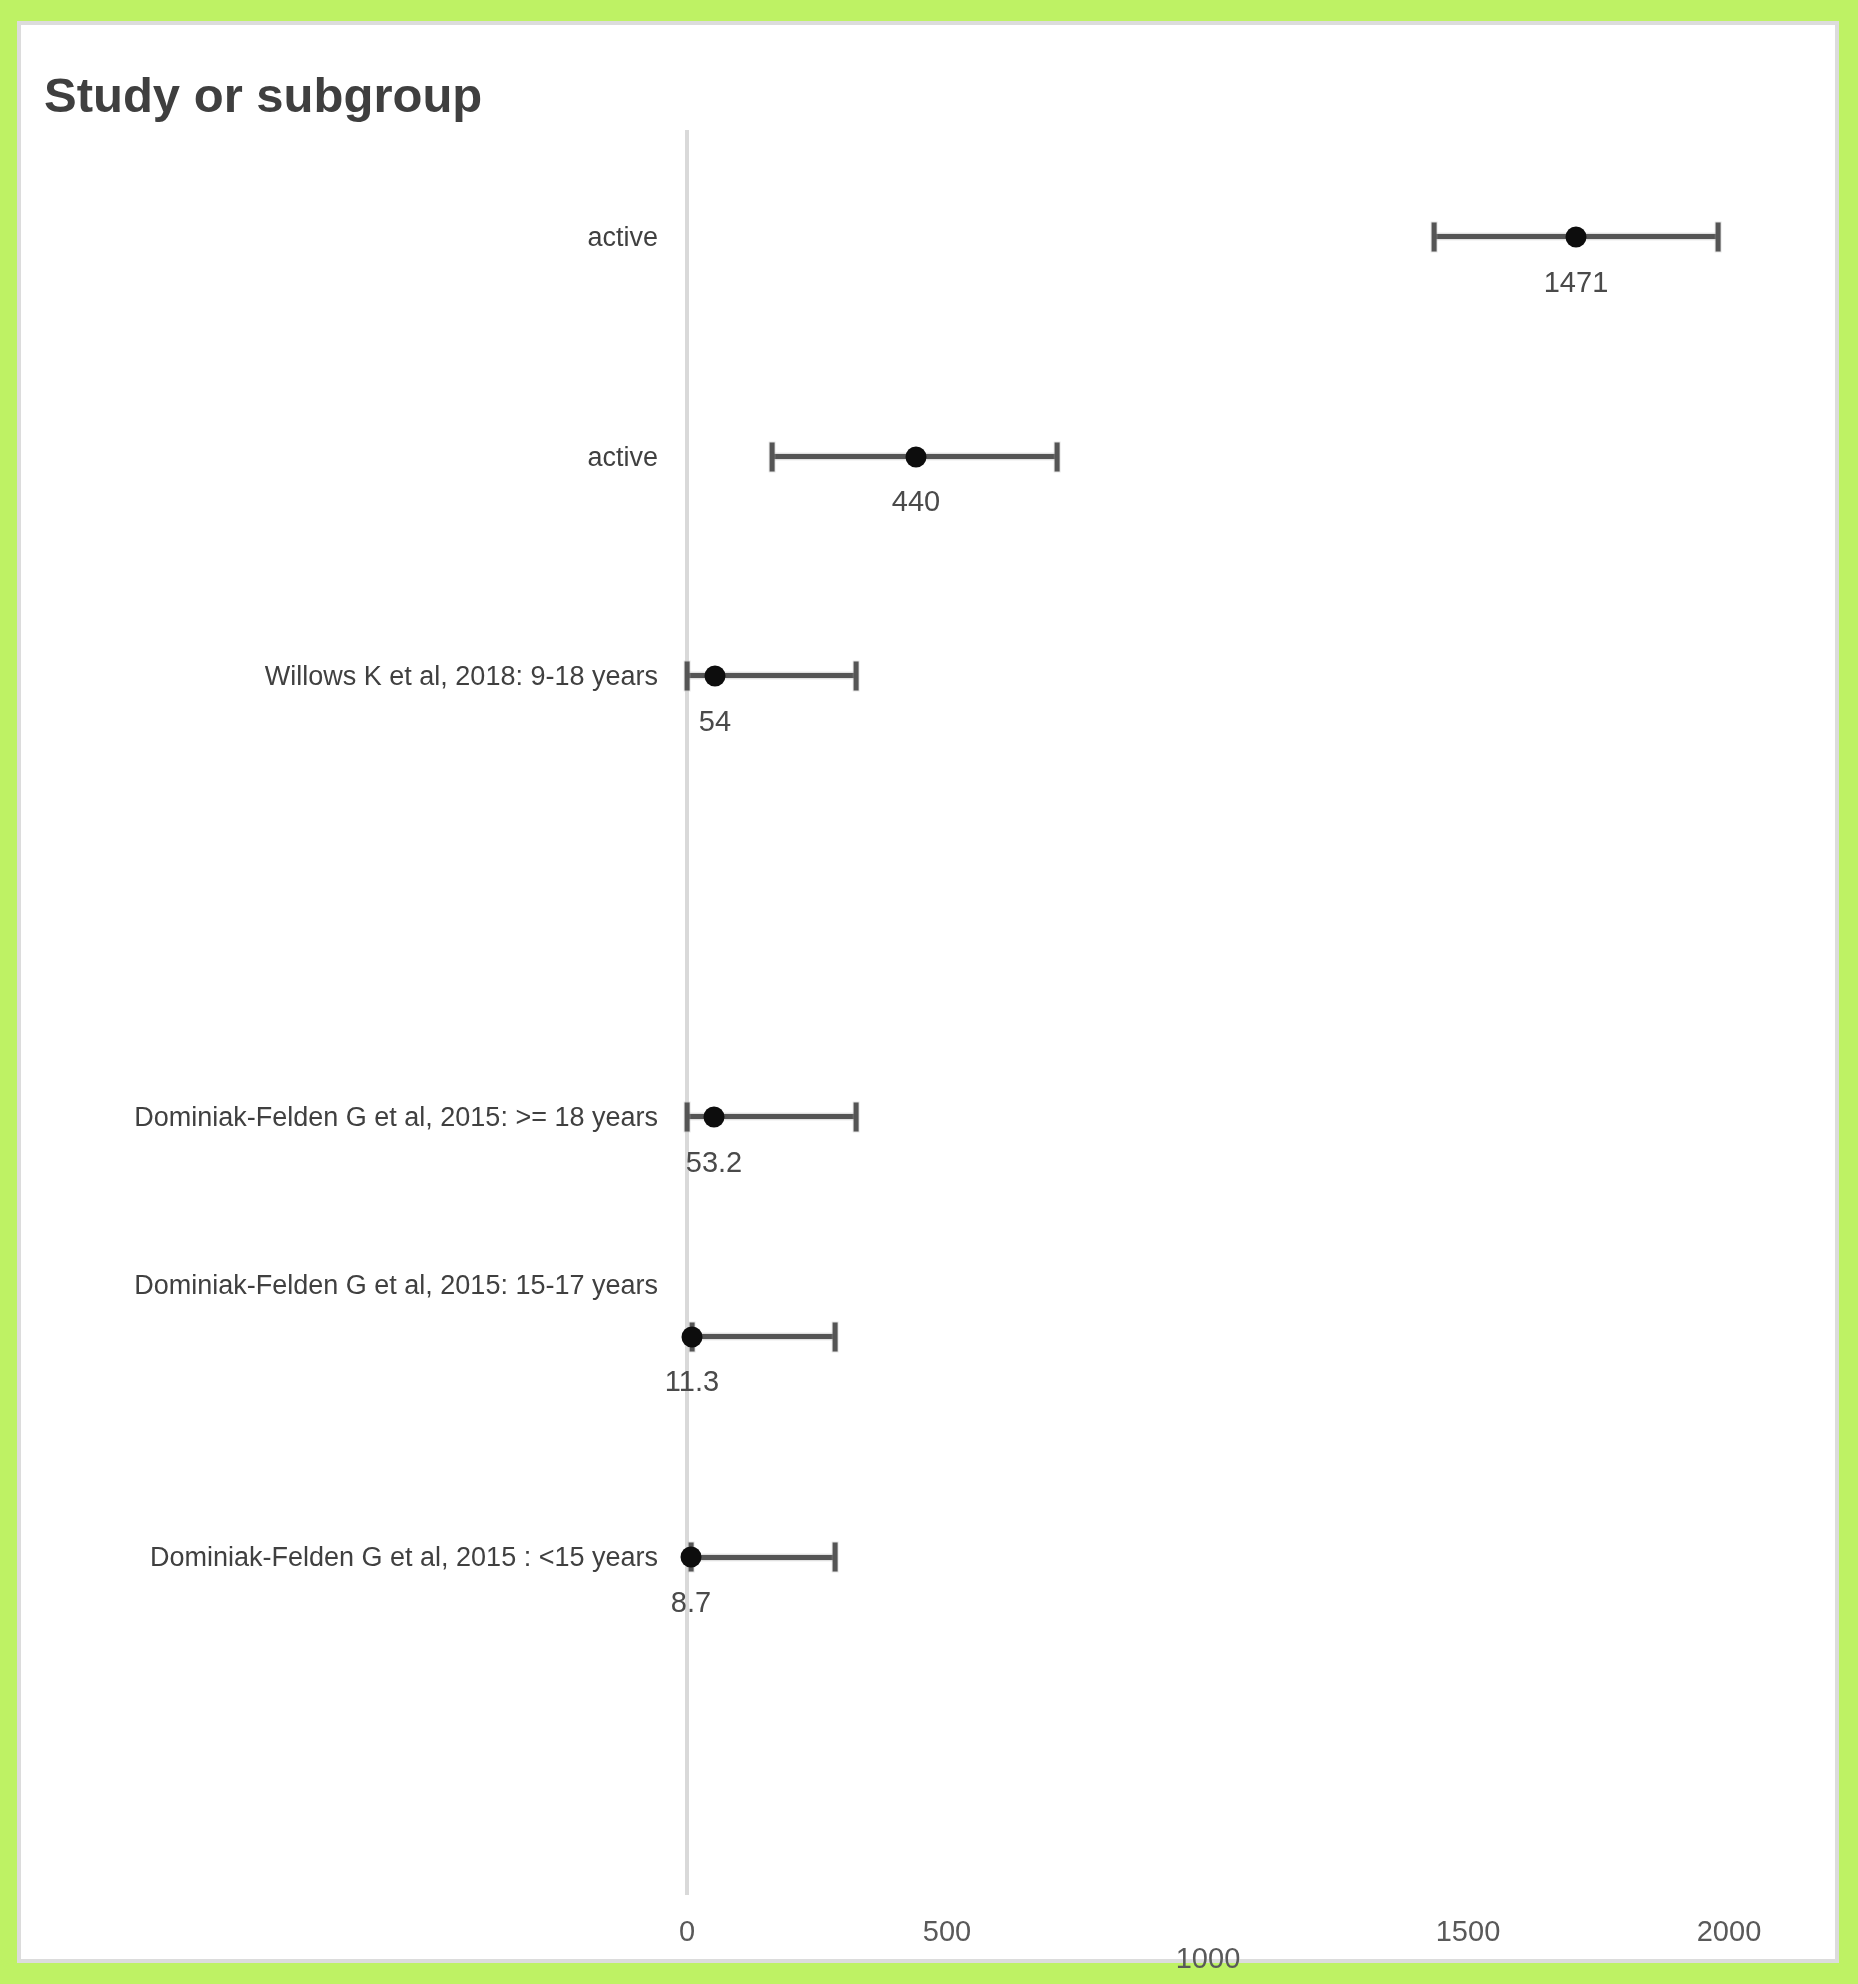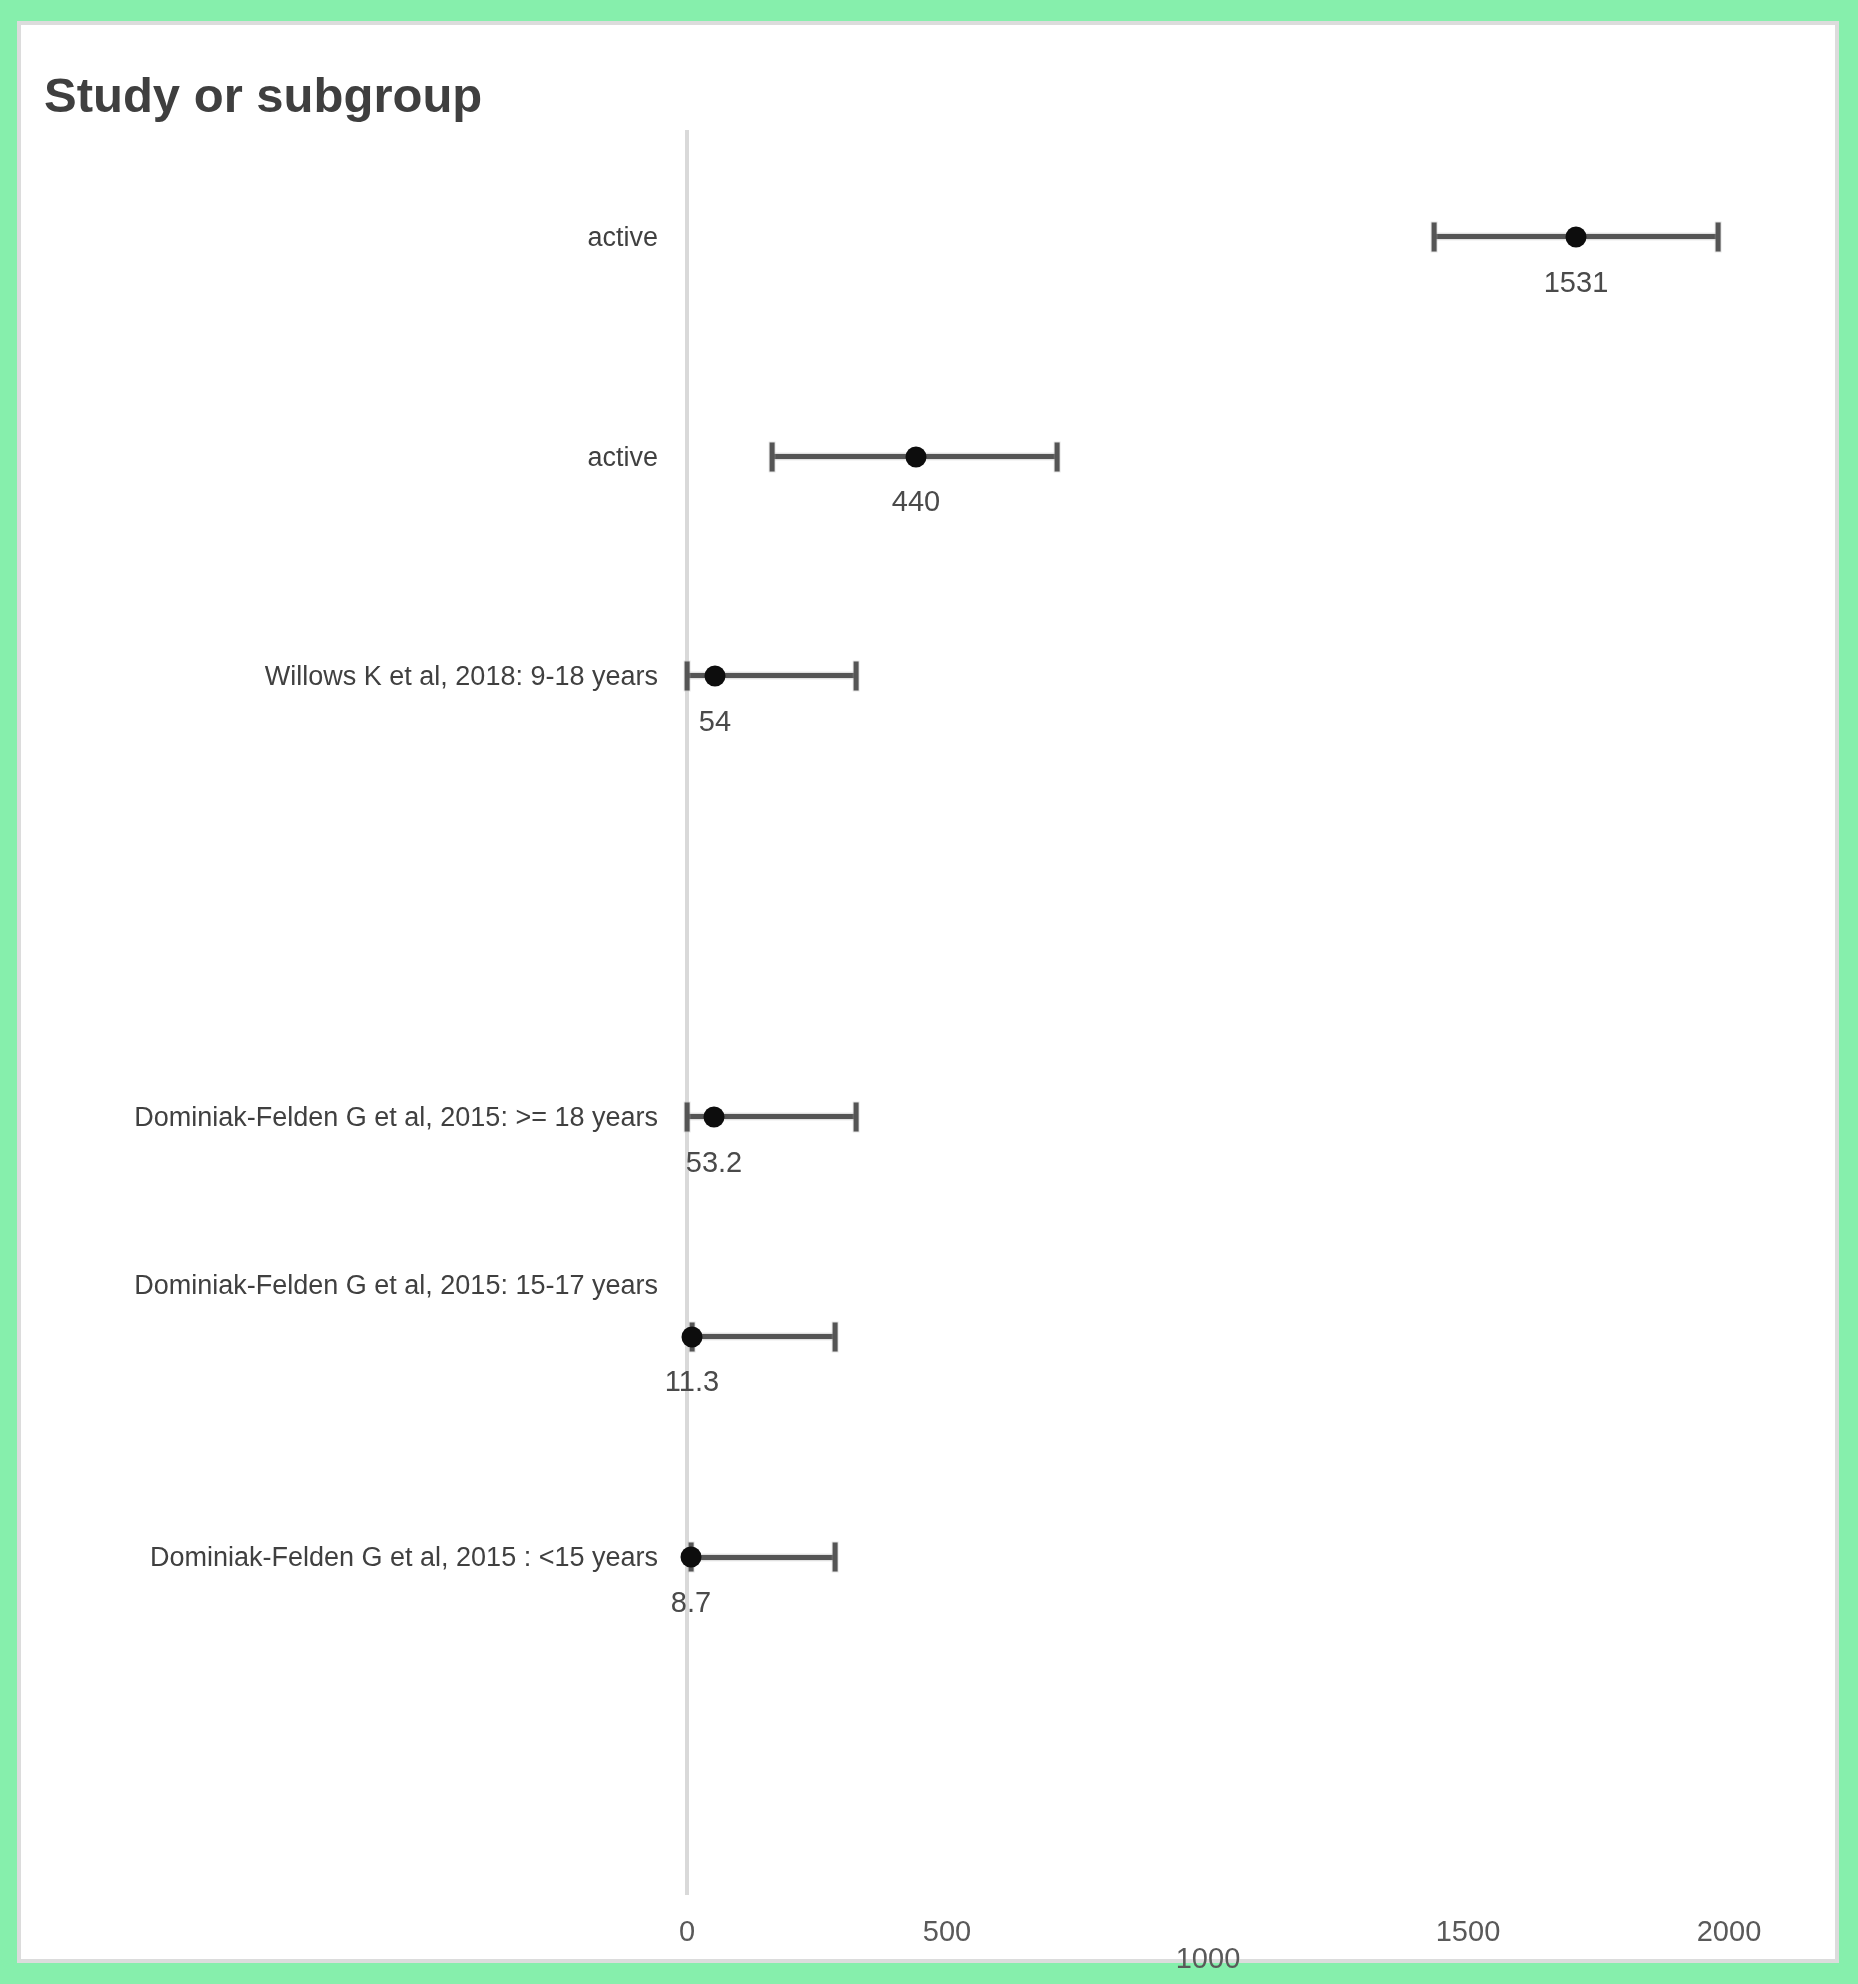--- a/index.html
+++ b/index.html
@@ -5,21 +5,21 @@
   html, body {
     margin: 0;
     padding: 0;
     background: #ffffff;
     font-family: "Liberation Sans", sans-serif;
   }
   #canvas {
     position: relative;
     width: 1858px;
     height: 1985px;
-    background: #86efac;
+    background: #bef264;
     overflow: hidden;
   }
   #frame {
     position: absolute;
     left: 17px;
     top: 21px;
     width: 1822px;
     height: 1942px;
     border: 4.4px solid #dcdcdc;
     box-sizing: border-box;
@@ -100,21 +100,21 @@
       <div class="tick-label" style="left: 1208px; top: 1917px; color: rgb(89, 89, 89); margin-top: 27px;">1000</div>
       <div class="tick-label" style="left: 1468px; top: 1917px; color: rgb(89, 89, 89);">1500</div>
       <div class="tick-label" style="left: 1729px; top: 1917px; color: rgb(89, 89, 89);">2000</div>
       <div class="row-label" style="right: 1200px; top: 237px; color: rgb(64, 64, 64);">
         <div>active</div>
       </div>
       <div class="err-line" style="left: 1434px; top: 234px; width: 284px; background: rgb(85, 85, 85);"></div>
       <div class="err-cap" style="left: 1434px; top: 237px; background: rgb(85, 85, 85);"></div>
       <div class="err-cap" style="left: 1718px; top: 237px; background: rgb(85, 85, 85);"></div>
       <div class="marker-dot" style="left: 1576px; top: 237px; background: rgb(13, 13, 13);"></div>
-      <div class="value-label" style="left: 1576px; top: 268px; color: rgb(74, 74, 74);">1531</div>
+      <div class="value-label" style="left: 1576px; top: 268px; color: rgb(74, 74, 74);">1471</div>
       <div class="row-label" style="right: 1200px; top: 457px; color: rgb(64, 64, 64);">
         <div>active</div>
       </div>
       <div class="err-line" style="left: 772px; top: 454px; width: 285px; background: rgb(85, 85, 85);"></div>
       <div class="err-cap" style="left: 772px; top: 457px; background: rgb(85, 85, 85);"></div>
       <div class="err-cap" style="left: 1057px; top: 457px; background: rgb(85, 85, 85);"></div>
       <div class="marker-dot" style="left: 916px; top: 457px; background: rgb(13, 13, 13);"></div>
       <div class="value-label" style="left: 916px; top: 487px; color: rgb(74, 74, 74);">440</div>
       <div class="row-label" style="right: 1200px; top: 676px; color: rgb(64, 64, 64);">
         <div>Willows K et al, 2018: 9-18 years</div>

